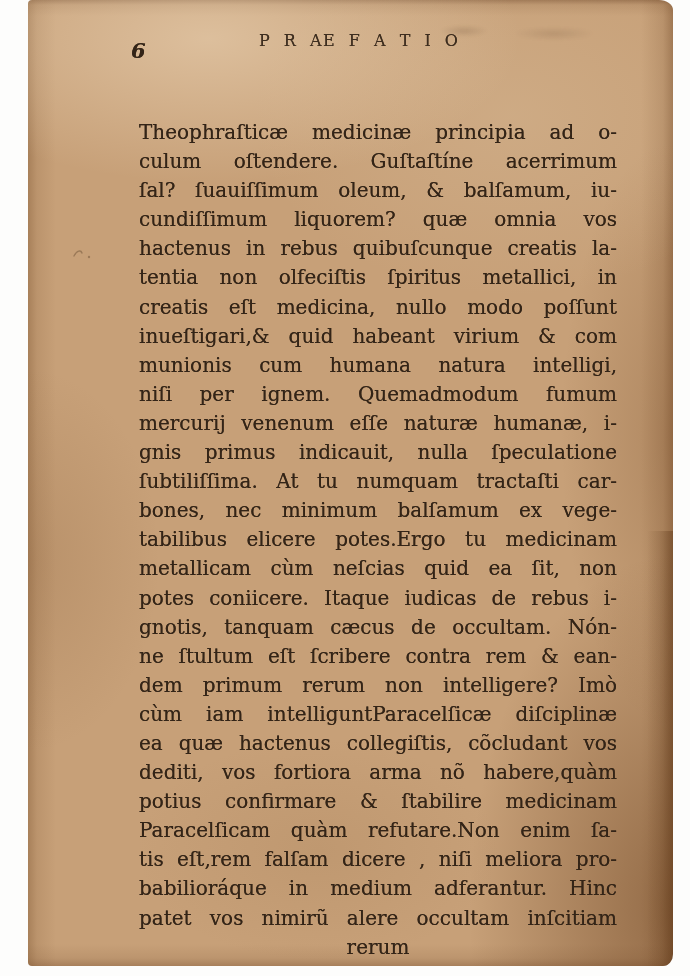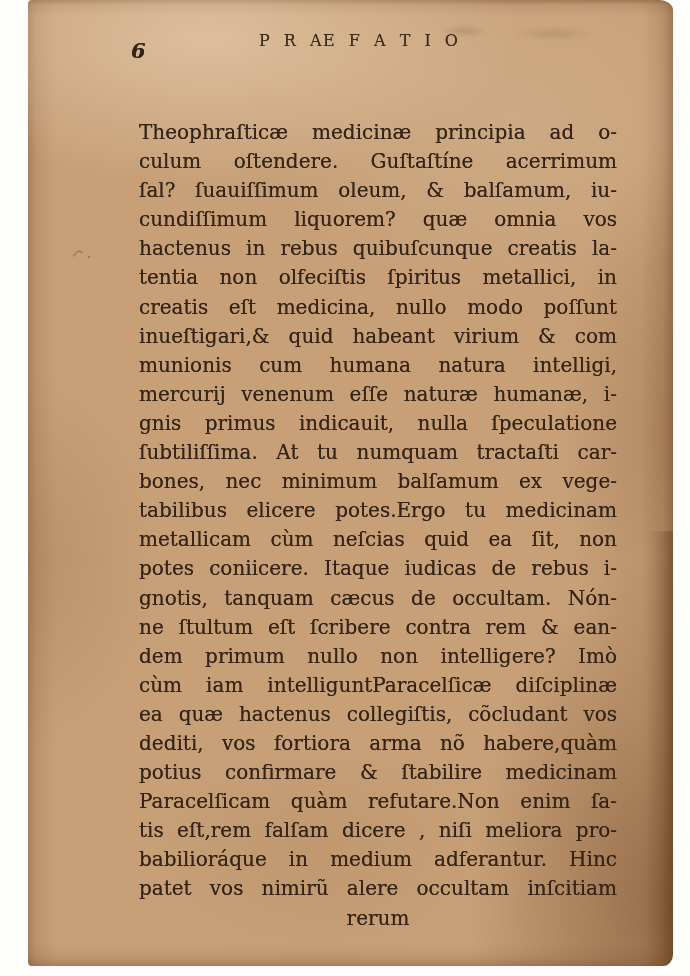--- a/index.html
+++ b/index.html
@@ -80,30 +80,31 @@
     <div class="body ink">
       <div class="line">Theophraſticæ medicinæ principia ad o-</div>
       <div class="line">culum oſtendere. Guſtaſtíne acerrimum</div>
       <div class="line">ſal? ſuauiſſimum oleum, &amp; balſamum, iu-</div>
       <div class="line">cundiſſimum liquorem? quæ omnia vos</div>
       <div class="line">hactenus in rebus quibuſcunque creatis la-</div>
       <div class="line">tentia non olfeciſtis ſpiritus metallici, in</div>
       <div class="line">creatis eſt medicina, nullo modo poſſunt</div>
       <div class="line">inueſtigari,&amp; quid habeant virium &amp; com</div>
       <div class="line">munionis cum humana natura intelligi,</div>
+      <div class="line">niſi per ignem. Quemadmodum fumum</div>
       <div class="line">mercurij venenum eſſe naturæ humanæ, i-</div>
       <div class="line">gnis primus indicauit, nulla ſpeculatione</div>
       <div class="line">ſubtiliſſima. At tu numquam tractaſti car-</div>
       <div class="line">bones, nec minimum balſamum ex vege-</div>
       <div class="line">tabilibus elicere potes.Ergo tu medicinam</div>
       <div class="line">metallicam cùm neſcias quid ea ſit, non</div>
       <div class="line">potes coniicere. Itaque iudicas de rebus i-</div>
       <div class="line">gnotis, tanquam cæcus de occultam. Nón-</div>
       <div class="line">ne ſtultum eſt ſcribere contra rem &amp; ean-</div>
-      <div class="line">dem primum nullo non intelligere? Imò</div>
+      <div class="line">dem primum rerum non intelligere? Imò</div>
       <div class="line">cùm iam intelliguntParacelſicæ diſciplinæ</div>
       <div class="line">ea quæ hactenus collegiſtis, cõcludant vos</div>
       <div class="line">dediti, vos fortiora arma nõ habere,quàm</div>
       <div class="line">potius confirmare &amp; ſtabilire medicinam</div>
       <div class="line">Paracelſicam quàm refutare.Non enim ſa-</div>
       <div class="line">tis eſt,rem falſam dicere , niſi meliora pro-</div>
       <div class="line">babilioráque in medium adferantur. Hinc</div>
       <div class="line">patet vos nimirũ alere occultam inſcitiam</div>
       <div class="catchword">rerum</div>
     </div>

